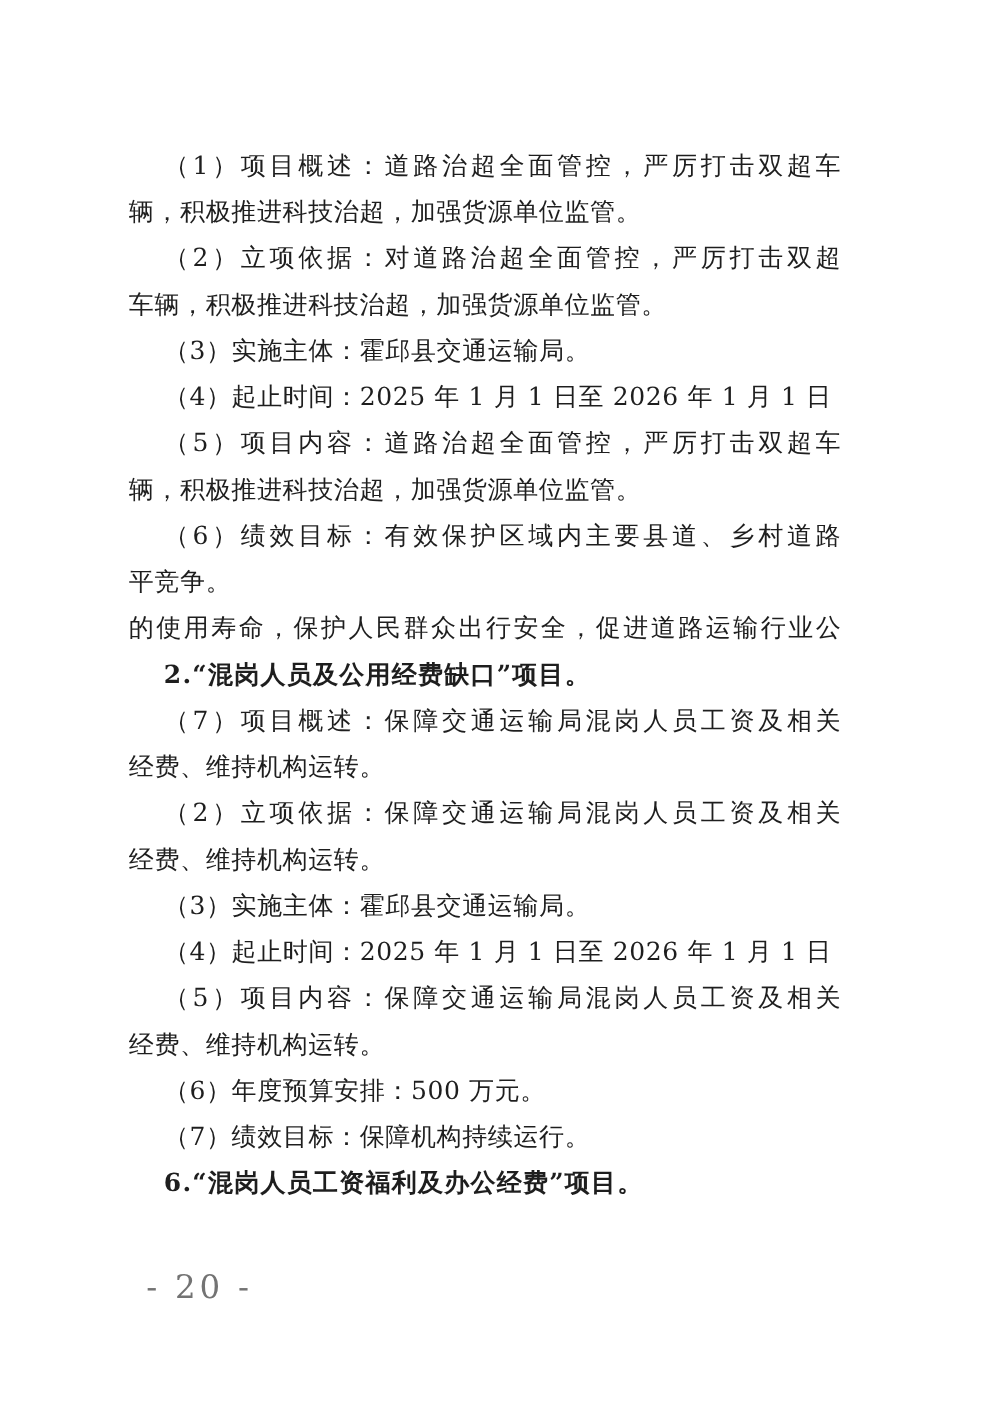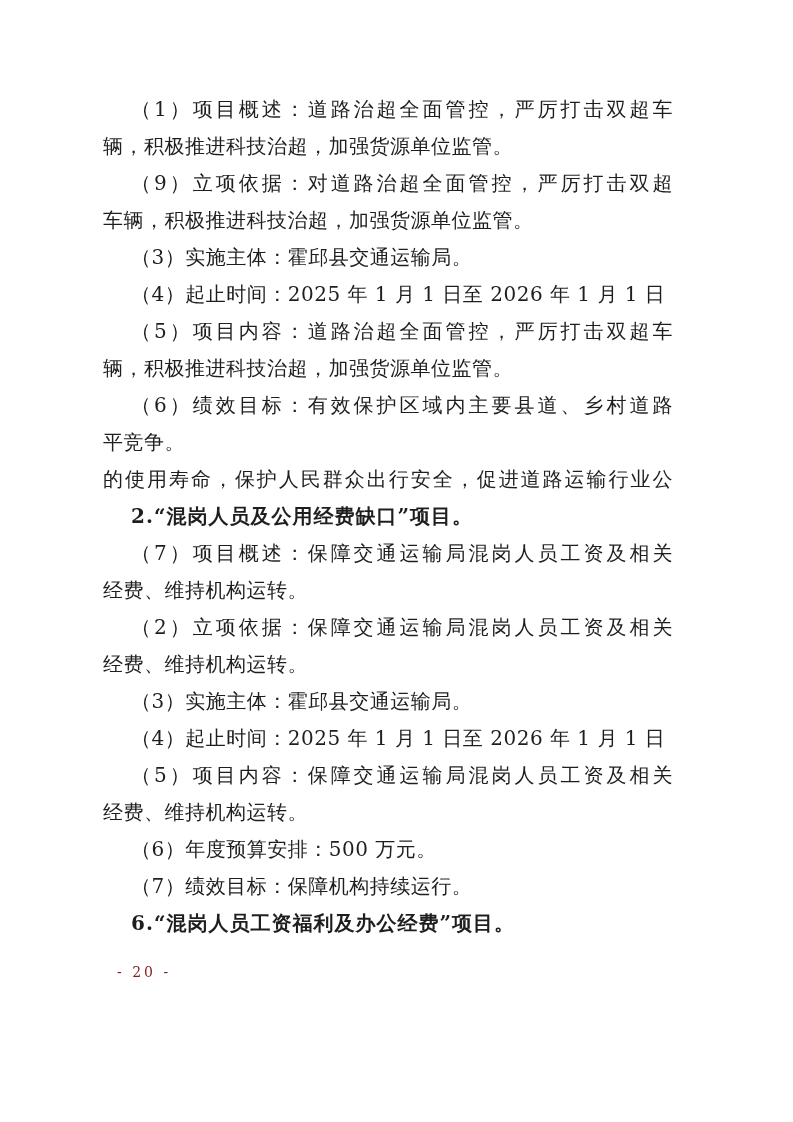--- a/index.html
+++ b/index.html
@@ -11,21 +11,21 @@
     position: relative;
     width: 793px;
     height: 1122px;
     background: #ffffff;
     overflow: hidden;
     font-family: "DejaVu Serif", "Liberation Serif", serif;
   }
   .content {
     position: absolute;
     left: 103px;
-    top: 91px;
+    top: 114px;
     width: 570px;
   }
   .line {
     font-size: 20px;
     line-height: 37px;
     color: #1e1e1e;
     white-space: nowrap;
     letter-spacing: 0.5px;
   }
   
@@ -39,35 +39,35 @@
     text-align-last: justify;
     word-break: break-all;
   }
   .heading {
     font-weight: bold;
     letter-spacing: 1px;
   }
   .page-number {
     position: absolute;
     left: 117px;
-    top: 958px;
-    font-size: 14px;
+    top: 1016px;
+    font-size: 26px;
     line-height: 28px;
-    color: #7f1d1d;
+    color: #737373;
     letter-spacing: 3px;
   }
 </style>
 </head>
 <body>
 
 <div class="page">
   <div class="content">
     <div class="line indent full">（1）项目概述：道路治超全面管控，严厉打击双超车</div>
     <div class="line">辆，积极推进科技治超，加强货源单位监管。</div>
-    <div class="line indent full">（9）立项依据：对道路治超全面管控，严厉打击双超</div>
+    <div class="line indent full">（2）立项依据：对道路治超全面管控，严厉打击双超</div>
     <div class="line">车辆，积极推进科技治超，加强货源单位监管。</div>
     <div class="line indent">（3）实施主体：霍邱县交通运输局。</div>
     <div class="line indent">（4）起止时间：2025 年 1 月 1 日至 2026 年 1 月 1 日</div>
     <div class="line indent full">（5）项目内容：道路治超全面管控，严厉打击双超车</div>
     <div class="line">辆，积极推进科技治超，加强货源单位监管。</div>
     <div class="line indent full">（6）绩效目标：有效保护区域内主要县道、乡村道路</div>
     <div class="line">平竞争。</div>
     <div class="line full">的使用寿命，保护人民群众出行安全，促进道路运输行业公</div>
     <div class="line indent heading">2.“混岗人员及公用经费缺口”项目。</div>
     <div class="line indent full">（7）项目概述：保障交通运输局混岗人员工资及相关</div>

